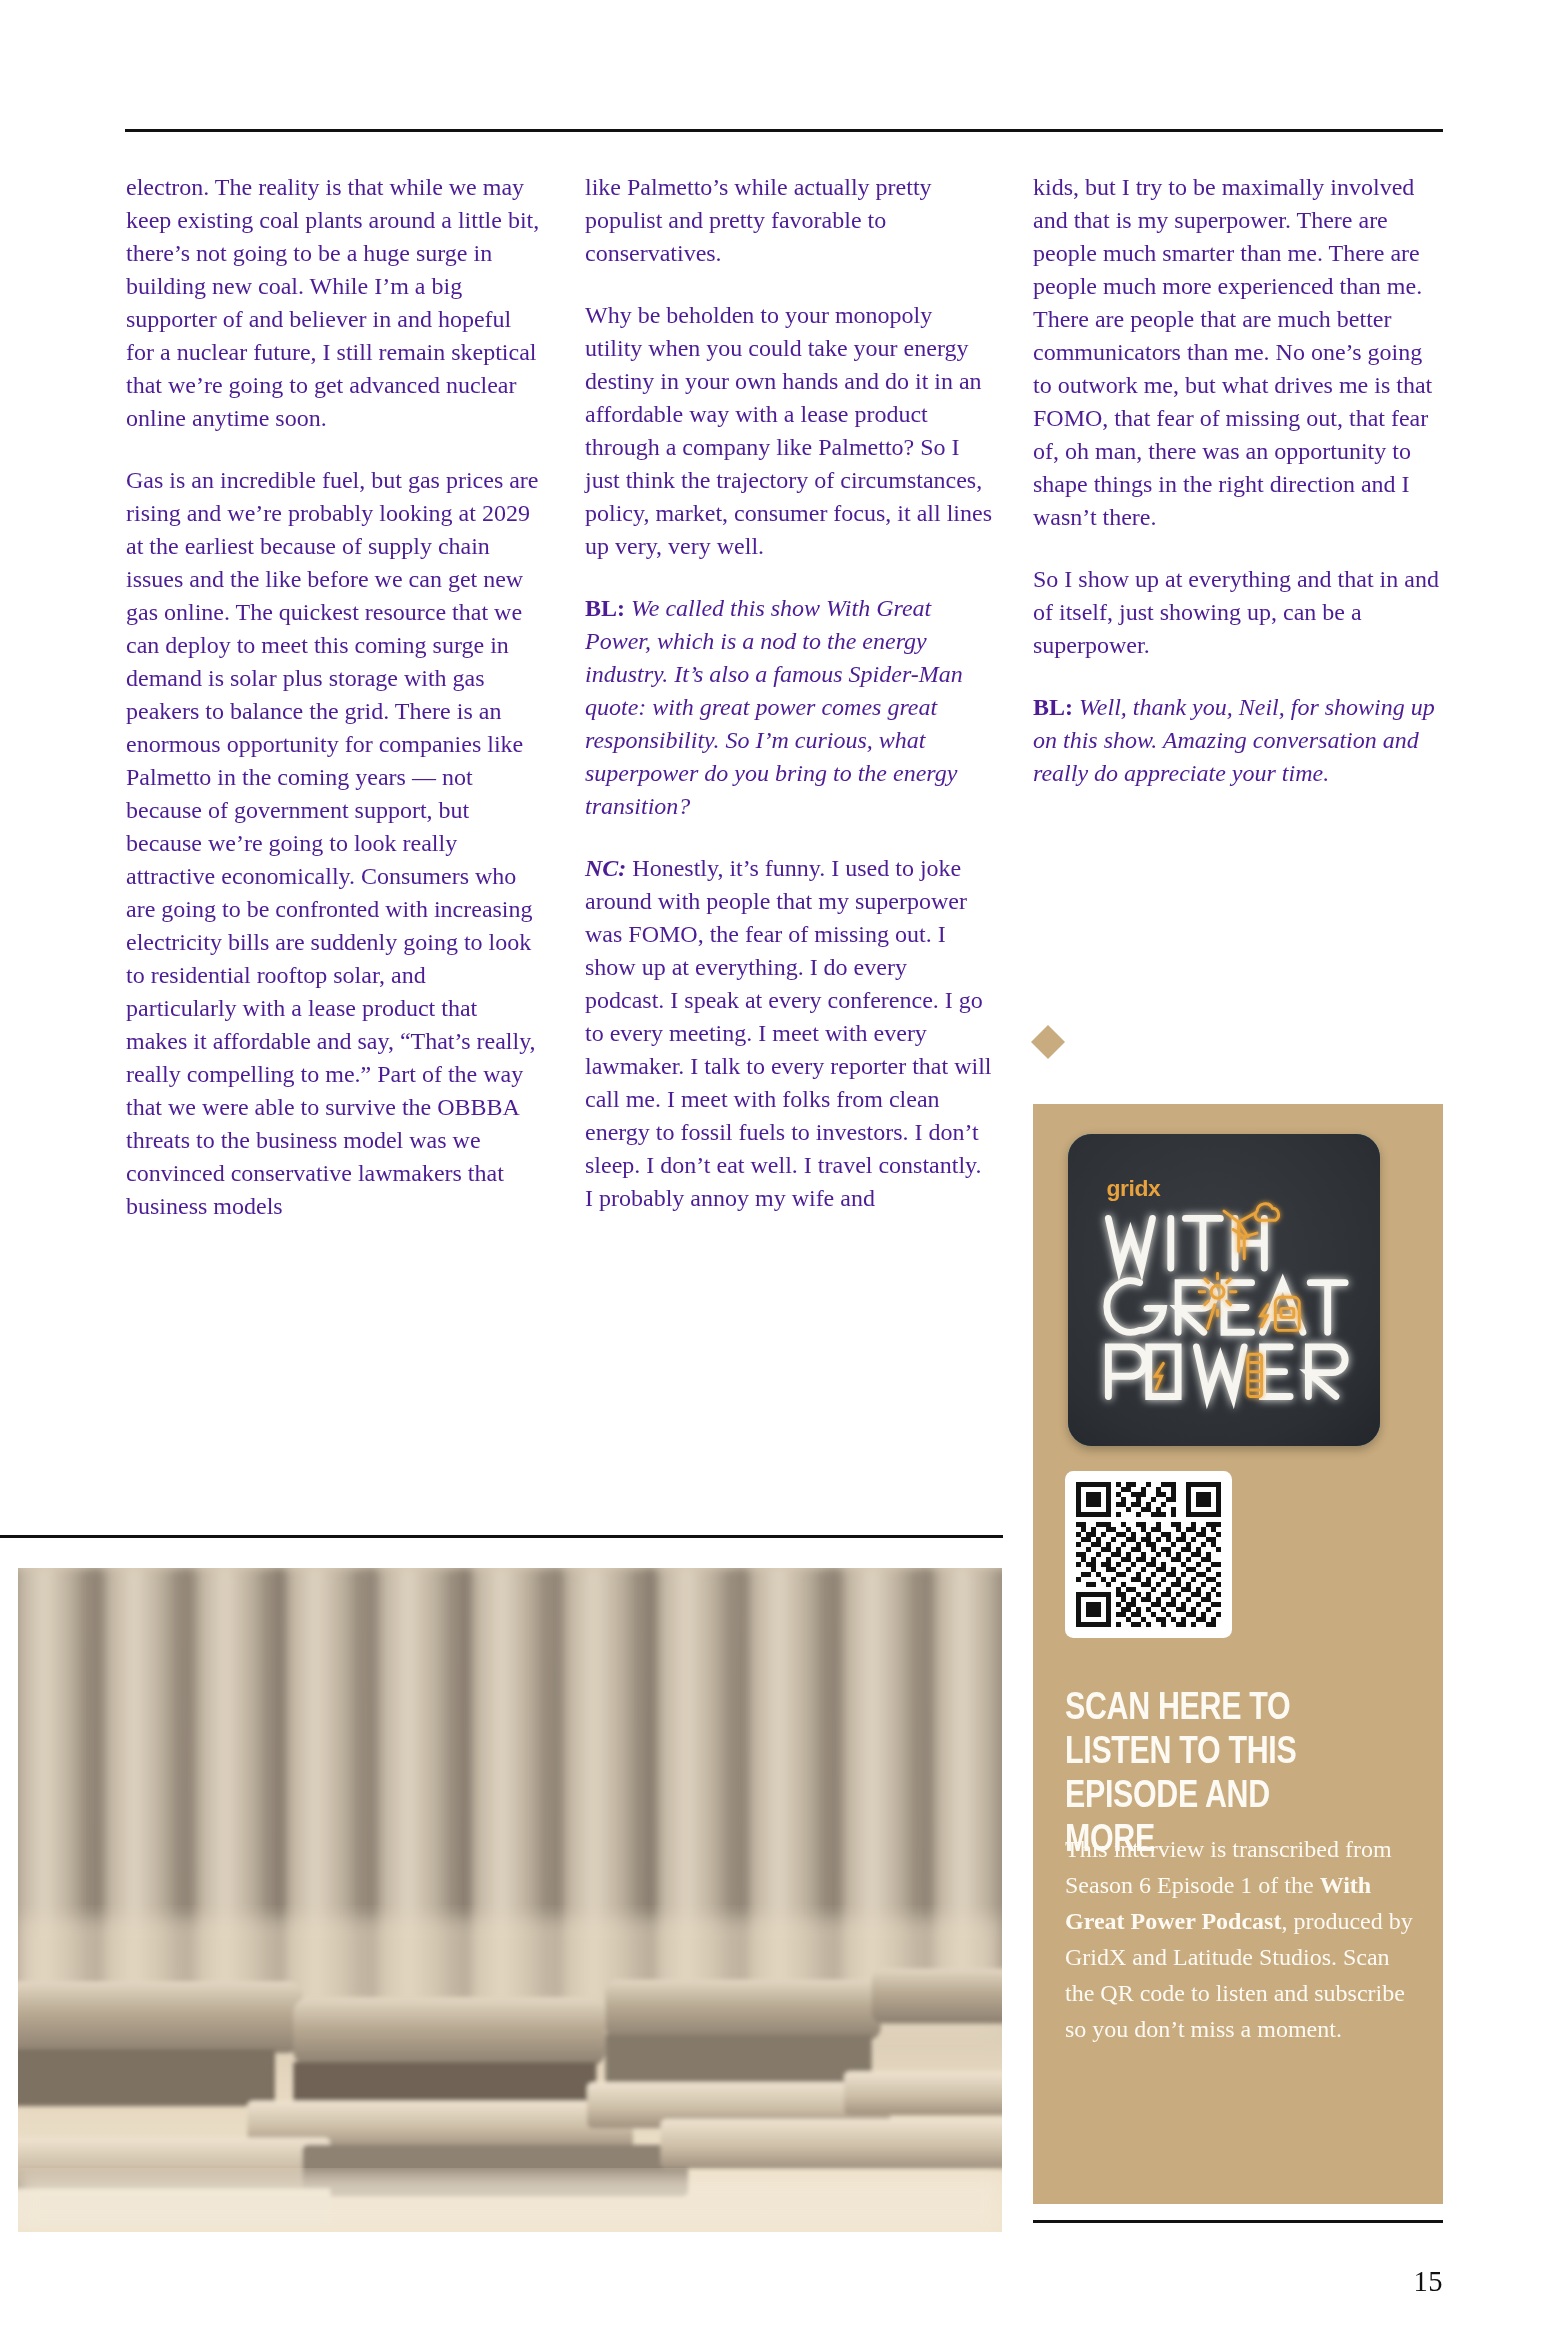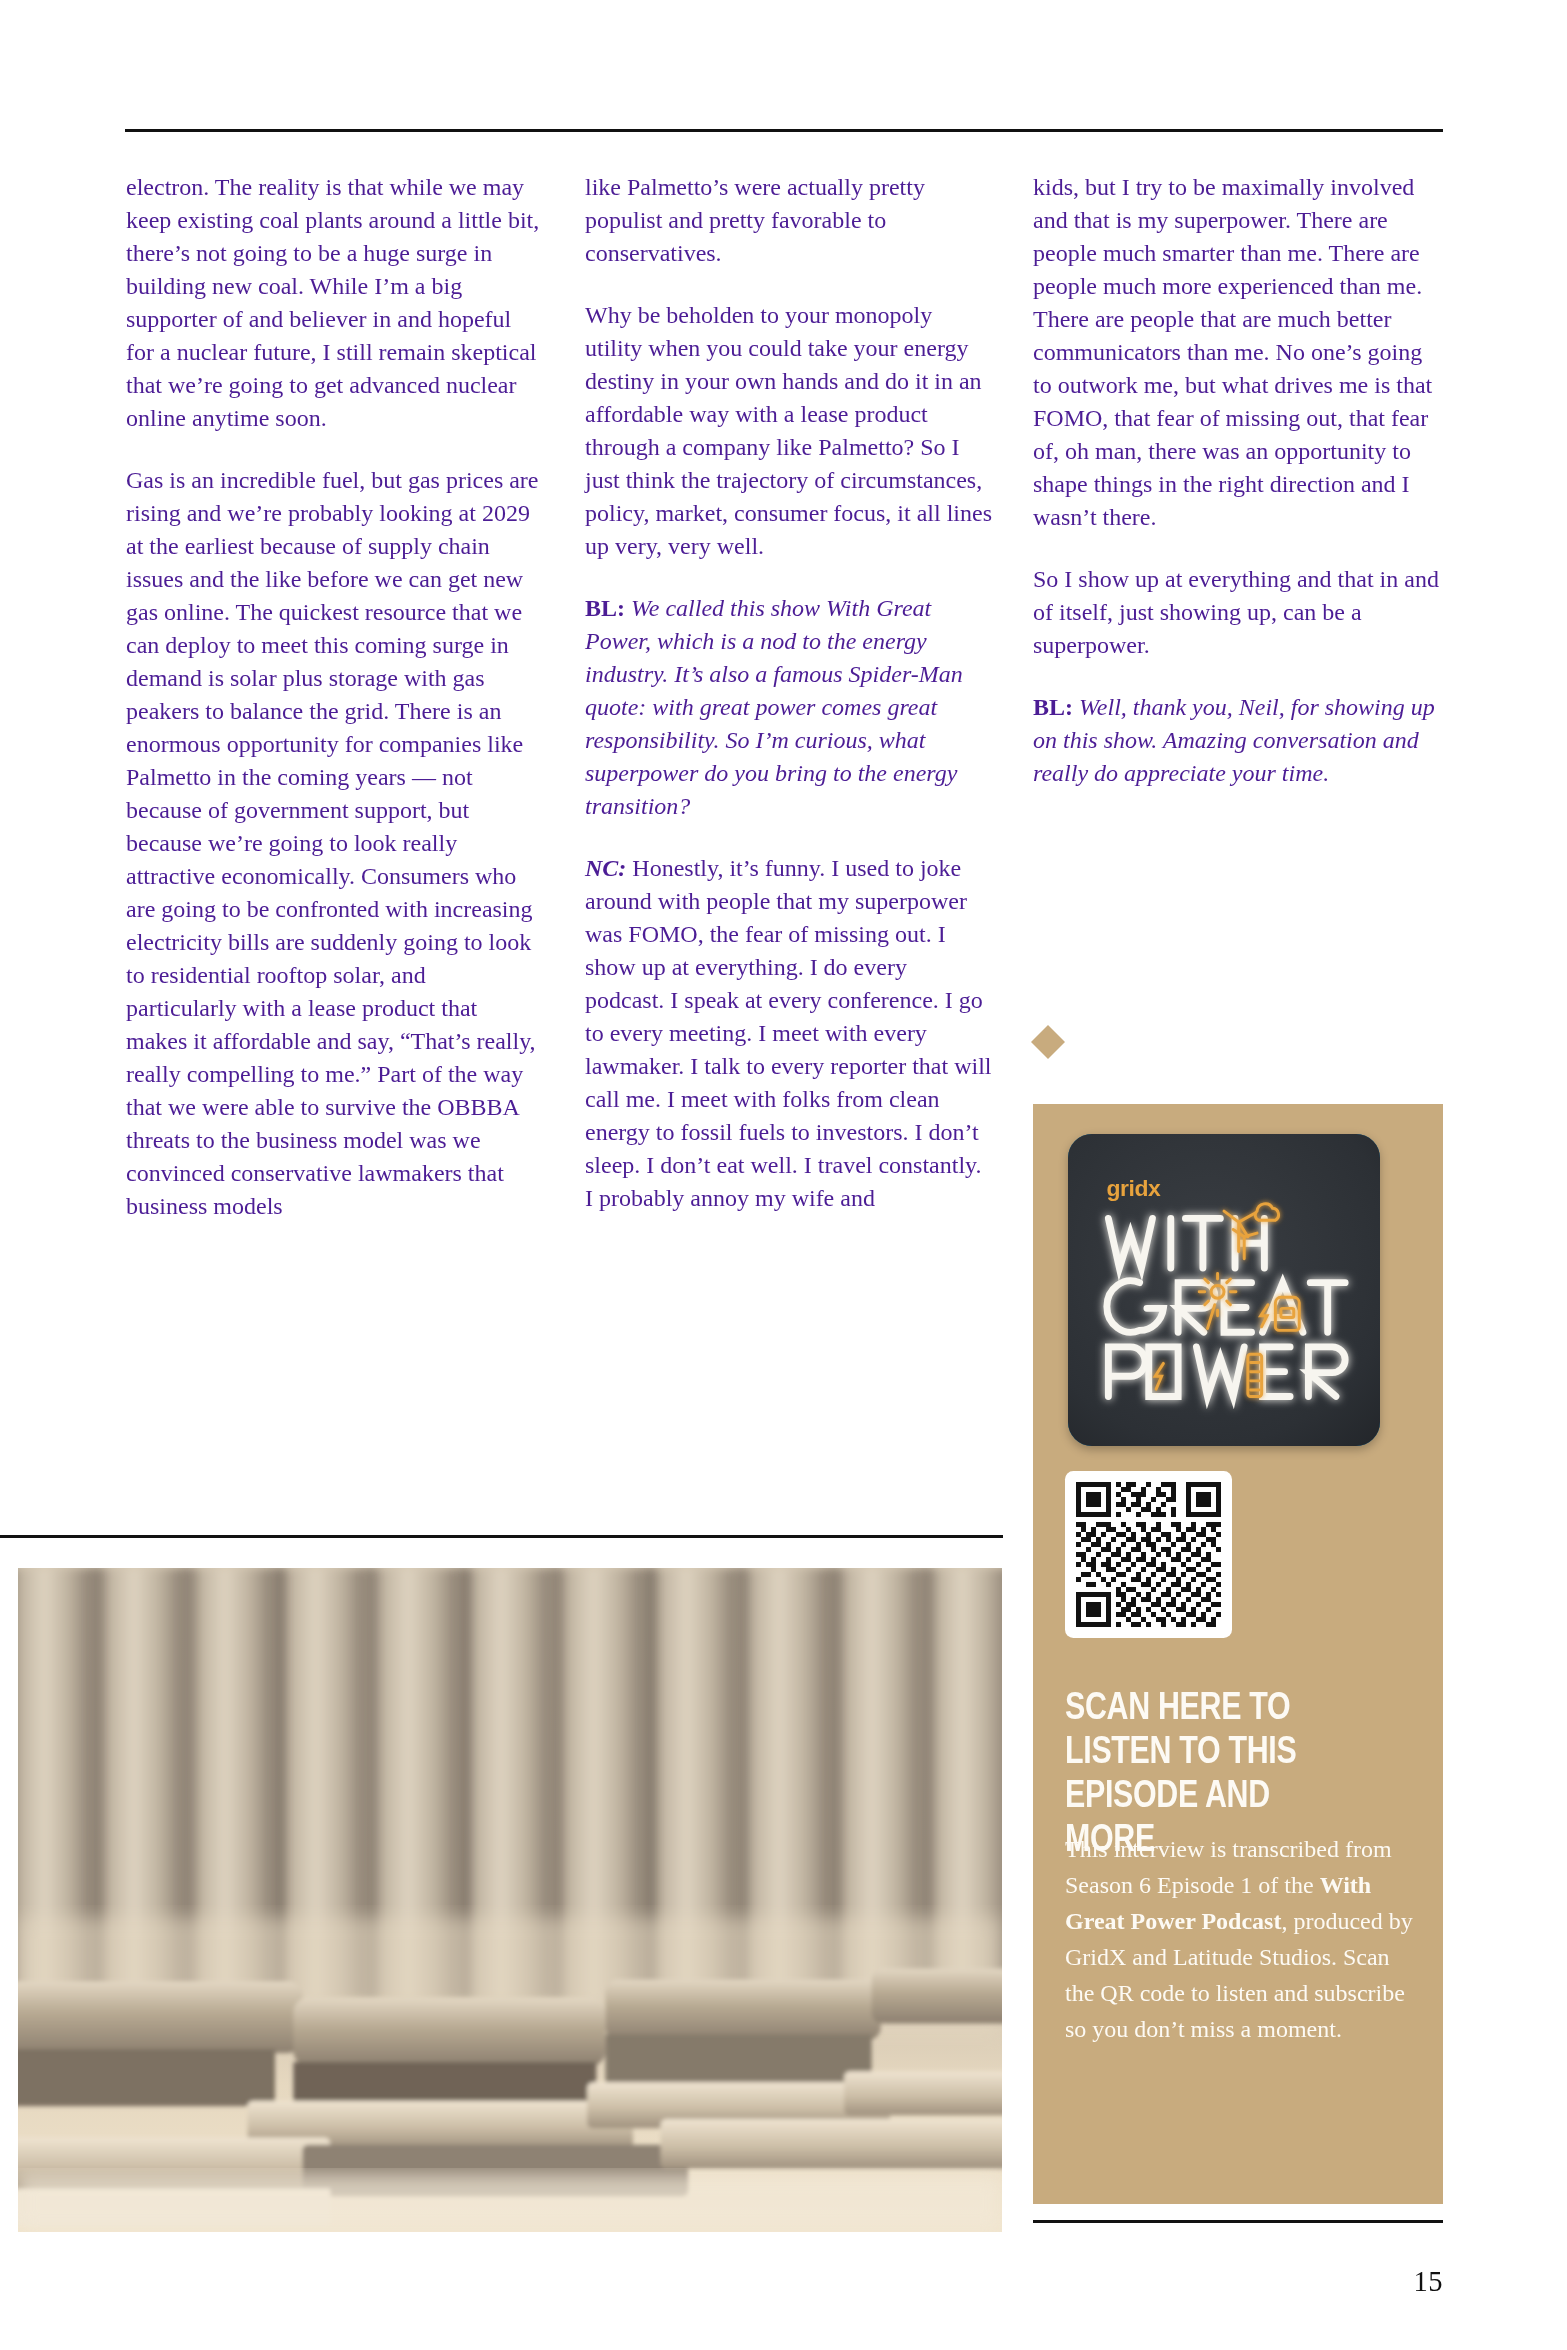--- a/index.html
+++ b/index.html
@@ -169,21 +169,21 @@
 <div class="page">
 
   <div class="rule-top"></div>
 
   <div class="col" id="col1">
     <p>electron. The reality is that while we may keep existing coal plants around a little bit, there’s not going to be a huge surge in building new coal. While I’m a big supporter of and believer in and hopeful for a nuclear future, I still remain skeptical that we’re going to get advanced nuclear online anytime soon.</p>
     <p>Gas is an incredible fuel, but gas prices are rising and we’re probably looking at 2029 at the earliest because of supply chain issues and the like before we can get new gas online. The quickest resource that we can deploy to meet this coming surge in demand is solar plus storage with gas peakers to balance the grid. There is an enormous opportunity for companies like Palmetto in the coming years — not because of government support, but because we’re going to look really attractive economically. Consumers who are going to be confronted with increasing electricity bills are suddenly going to look to residential rooftop solar, and particularly with a lease product that makes it affordable and say, “That’s really, really compelling to me.” Part of the way that we were able to survive the OBBBA threats to the business model was we convinced conservative lawmakers that business models</p>
   </div>
 
   <div class="col" id="col2">
-    <p>like Palmetto’s were actually pretty populist and pretty favorable to conservatives.</p>
+    <p>like Palmetto’s while actually pretty populist and pretty favorable to conservatives.</p>
     <p>Why be beholden to your monopoly utility when you could take your energy destiny in your own hands and do it in an affordable way with a lease product through a company like Palmetto? So I just think the trajectory of circumstances, policy, market, consumer focus, it all lines up very, very well.</p>
     <p><span class="spk">BL:</span><span class="q"> We called this show With Great Power, which is a nod to the energy industry. It’s also a famous Spider-Man quote: with great power comes great responsibility. So I’m curious, what superpower do you bring to the energy transition?</span></p>
     <p><span class="spk-i">NC:</span><span> Honestly, it’s funny. I used to joke around with people that my superpower was FOMO, the fear of missing out. I show up at everything. I do every podcast. I speak at every conference. I go to every meeting. I meet with every lawmaker. I talk to every reporter that will call me. I meet with folks from clean energy to fossil fuels to investors. I don’t sleep. I don’t eat well. I travel constantly. I probably annoy my wife and</span></p>
   </div>
 
   <div class="col" id="col3">
     <p>kids, but I try to be maximally involved and that is my superpower. There are people much smarter than me. There are people much more experienced than me. There are people that are much better communicators than me. No one’s going to outwork me, but what drives me is that FOMO, that fear of missing out, that fear of, oh man, there was an opportunity to shape things in the right direction and I wasn’t there.</p>
     <p>So I show up at everything and that in and of itself, just showing up, can be a superpower.</p>
     <p><span class="spk">BL:</span><span class="q"> Well, thank you, Neil, for showing up on this show. Amazing conversation and really do appreciate your time.</span></p>
   </div>

